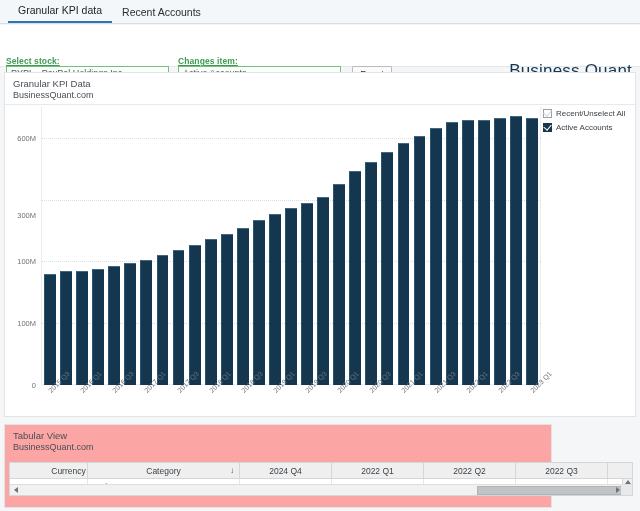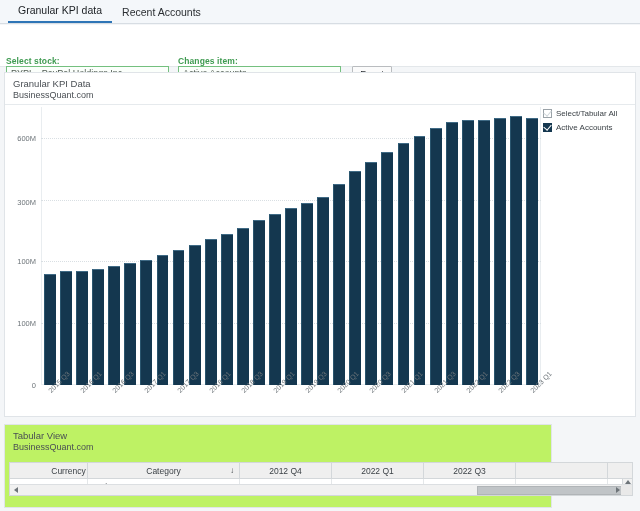--- a/index.html
+++ b/index.html
@@ -45,20 +45,21 @@
     width: 640px; height: 42px;
     background: #ffffff;
     border-bottom: 1px solid #e3e7ea;
   }
   .ctrl-label {
     position: absolute;
     font-size: 8.5px;
     color: #3f9b51;
     font-weight: bold;
     letter-spacing: 0.1px;
+    text-decoration: underline;
   }
   .select {
     position: absolute;
     height: 15px;
     border: 1px solid #74c07f;
     background: #fbfffb;
     font-size: 9px;
     color: #4f5a52;
     padding: 0 14px 0 4px;
     line-height: 13px;
@@ -219,21 +220,21 @@
   }
   .chk.filled .tick {
     border-color: #ffffff;
   }
 
   
   .table-panel {
     position: absolute;
     left: 4px; top: 424px;
     width: 548px; height: 84px;
-    background: #bef264;
+    background: #fca5a5;
     border: 1px solid #e0e4e8;
   }
   .tbl-title {
     position: absolute;
     left: 8px; top: 5px;
     font-size: 9.5px;
     color: #4a4f54;
     line-height: 12px;
   }
   .tbl-sub {
@@ -363,40 +364,41 @@
     <div class="ctrl-label" style="left:178px; top:31px;">Changes item:</div>
     <div class="select" style="left:178px; top:41px; width:163px;">
       <span>Active Accounts</span>
       <span class="caret"></span>
     </div>
 
     <div class="reset-btn">
       <span>Reset</span>
     </div>
 
+    <div class="logo">Business Quant</div>
   </div>
 
   <div class="chart-panel">
     <div class="panel-title">Granular KPI Data</div>
     <div class="panel-sub">BusinessQuant.com</div>
     <div class="panel-divider"></div>
 
     <div class="plot-wrap">
       <div class="plot-border"></div>
       <div id="gridlines">
           <div class="gridline" style="top: 218.222px;"></div>
           <div class="gridline" style="top: 156.444px;"></div>
           <div class="gridline" style="top: 94.6667px;"></div>
           <div class="gridline" style="top: 32.8889px;"></div>
         </div>
       <div id="yticks">
           <div class="ytick" style="top: 280px;">0</div>
           <div class="ytick" style="top: 218.222px;">100M</div>
           <div class="ytick" style="top: 156.444px;">100M</div>
-          <div class="ytick" style="top: 97px;">300M</div>
+          <div class="ytick" style="top: 110px;">300M</div>
           <div class="ytick" style="top: 32.8889px;">600M</div>
         </div>
       <div class="bars" id="bars">
           <div class="bar" title="2015 Q3: 179000000" style="left: 2.08839px; width: 11.8877px; height: 110.582px; background: rgb(20, 55, 79);"></div>
           <div class="bar" title="2015 Q4: 184000000" style="left: 18.1529px; width: 11.8877px; height: 113.671px; background: rgb(20, 55, 79);"></div>
           <div class="bar" title="2016 Q1: 184000000" style="left: 34.2174px; width: 11.8877px; height: 113.671px; background: rgb(20, 55, 79);"></div>
           <div class="bar" title="2016 Q2: 188000000" style="left: 50.2819px; width: 11.8877px; height: 116.142px; background: rgb(20, 55, 79);"></div>
           <div class="bar" title="2016 Q3: 192000000" style="left: 66.3465px; width: 11.8877px; height: 118.613px; background: rgb(20, 55, 79);"></div>
           <div class="bar" title="2016 Q4: 197000000" style="left: 82.411px; width: 11.8877px; height: 121.702px; background: rgb(20, 55, 79);"></div>
           <div class="bar" title="2017 Q1: 203000000" style="left: 98.4755px; width: 11.8877px; height: 125.409px; background: rgb(20, 55, 79);"></div>
@@ -443,21 +445,21 @@
           <div class="xtick" style="left: 491.839px; top: 284px;">2022 Q3</div>
           <div class="xtick" style="left: 523.968px; top: 284px;">2023 Q1</div>
         </div>
     </div>
 
     <div class="legend">
       <div class="legend-row">
         <span class="chk">
             <span class="tick"></span>
           </span>
-        <span>Select/Tabular All</span>
+        <span>Recent/Unselect All</span>
       </div>
       <div class="legend-row">
         <span class="chk filled">
             <span class="tick"></span>
           </span>
         <span>Active Accounts</span>
       </div>
     </div>
   </div>
 
@@ -468,24 +470,27 @@
     <div class="grid">
       <div class="grid-head" id="grid-head">
           <div class="gh" style="width: 78px; flex: 0 0 78px; padding-left: 40px;">
             <span>Currency</span>
           </div>
           <div class="gh" style="width: 152px; flex: 0 0 152px;">
             <span>Category</span>
             <span class="sorticon">↓</span>
           </div>
           <div class="gh" style="width: 92px; flex: 0 0 92px;">
-            <span>2012 Q4</span>
+            <span>2024 Q4</span>
           </div>
           <div class="gh" style="width: 92px; flex: 0 0 92px;">
             <span>2022 Q1</span>
+          </div>
+          <div class="gh" style="width: 92px; flex: 0 0 92px;">
+            <span>2022 Q2</span>
           </div>
           <div class="gh" style="width: 92px; flex: 0 0 92px;">
             <span>2022 Q3</span>
           </div>
           <div class="gh" style="width: 92px; flex: 0 0 92px;"></div>
         </div>
       <div class="grid-body" id="grid-body">
           <div class="gc left" style="width: 78px; flex: 0 0 78px;">USD</div>
           <div class="gc left" style="width: 152px; flex: 0 0 152px;">Active Accounts</div>
           <div class="gc right" style="width: 92px; flex: 0 0 92px;">426,000,000.0</div>

